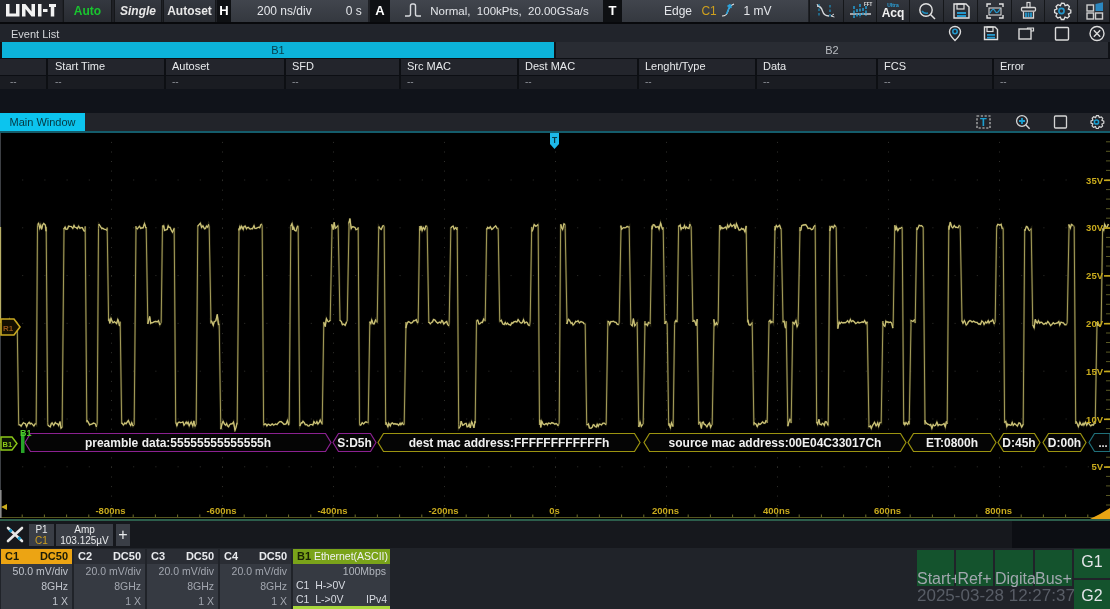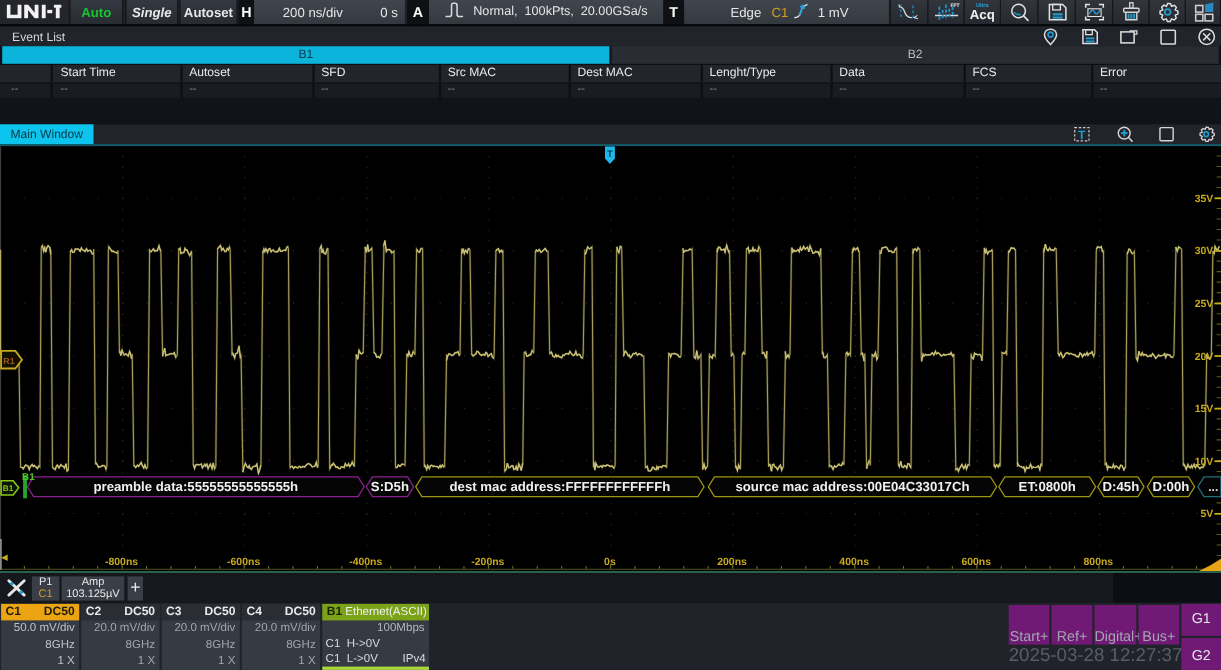--- a/index.html
+++ b/index.html
@@ -41,21 +41,21 @@
 
 
 #measrow{position:absolute;left:0;top:521px;width:1012px;height:27px;background:#16181d;}
 .mbox{position:absolute;top:3px;height:22px;background:#3a3e46;color:#dfe1e5;text-align:center;}
 
 
 #botbar{position:absolute;left:0;top:548px;width:1110px;height:61px;background:#202329;}
 .ch{position:absolute;top:1px;width:71px;height:60px;background:#363a42;}
 .chhead{height:15px;font-size:11px;font-weight:bold;line-height:15px;background:#2a2d34;color:#e8eaed;}
 .chbody{font-size:10.5px;color:#b2b6be;text-align:right;padding-right:4px;line-height:15px;}
-.rbtn{position:absolute;background:#701a75;color:#a2a7af;font-size:13px;text-align:center;}
+.rbtn{position:absolute;background:#14532d;color:#a2a7af;font-size:16px;text-align:center;}
 </style></head>
 <body>
 <div id="app">
 
 <div id="topbar">
  <div class="cell" style="left:0;width:62px;background:#24262c;text-align:center;">
   <svg width="50" height="13" viewBox="0 0 50 13" style="margin-top:4px;">
    <g fill="#f2f2f2">
     <path d="M0 0 h3.5 v9.5 h6.5 v-9.5 h3.5 v12.5 h-13.5 z"></path>
     <path d="M16 12.5 v-12.5 h3.5 l6 7.5 v-7.5 h3.5 v12.5 h-3.5 l-6 -7.5 v7.5 z"></path>

